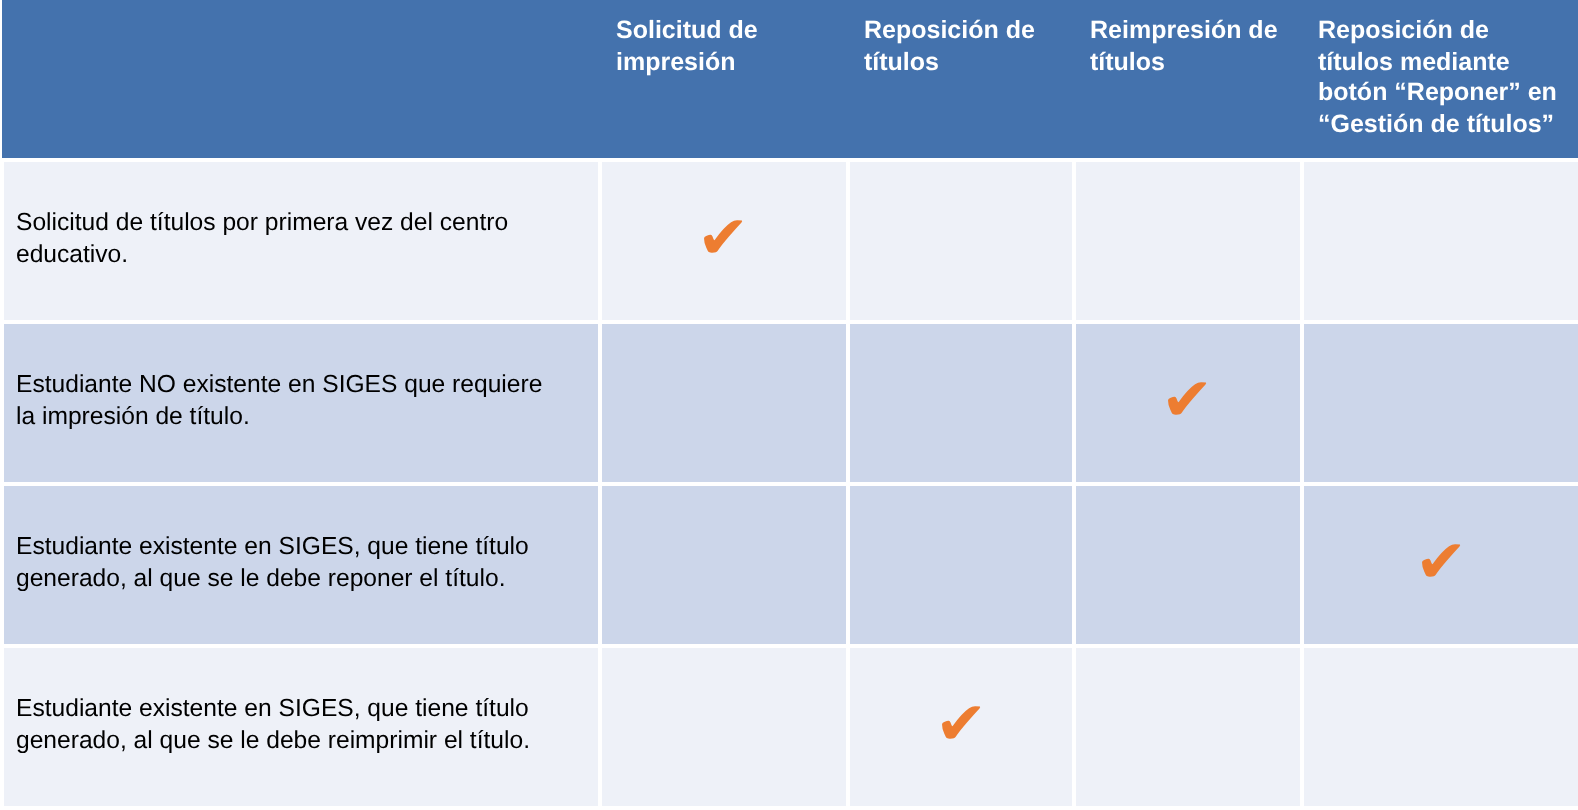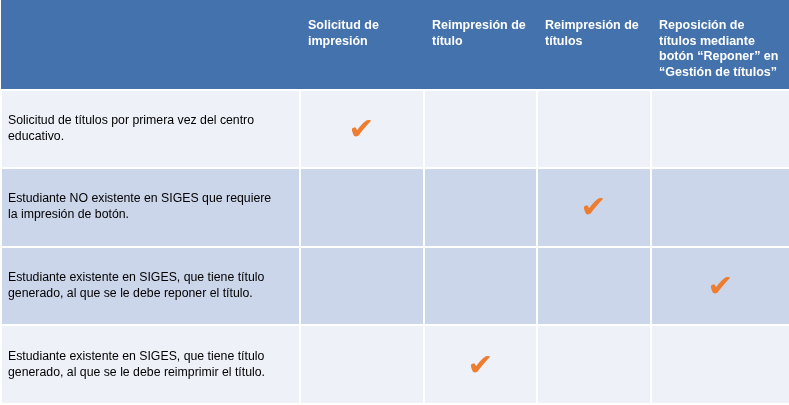--- a/index.html
+++ b/index.html
@@ -25,21 +25,21 @@
   table.matrix col.c-opt3  { width: 114px; }
   table.matrix col.c-opt4  { width: 139px; }
 
   thead th {
     background: #4472ad;
     color: #ffffff;
     font-size: 12.5px;
     font-weight: bold;
     text-align: left;
     vertical-align: top;
-    padding: 18px 8px 8px 8px;
+    padding: 8px 8px 8px 8px;
     line-height: 1.25;
     border: none;
   }
   thead th.corner {
     background: #4472ad;
   }
 
   tbody td {
     font-size: 12.3px;
     color: #000000;
@@ -81,35 +81,35 @@
     <col class="c-label">
     <col class="c-opt1">
     <col class="c-opt2">
     <col class="c-opt3">
     <col class="c-opt4">
   </colgroup>
   <thead>
     <tr>
       <th class="corner"></th>
       <th>Solicitud de impresión</th>
-      <th>Reimpresión de título</th>
+      <th>Reposición de títulos</th>
       <th>Reimpresión de títulos</th>
       <th>Reposición de títulos mediante botón “Reponer” en “Gestión de títulos”</th>
     </tr>
   </thead>
   <tbody>
     <tr class="band-a">
       <td class="label">Solicitud de títulos por primera vez del centro educativo.</td>
       <td class="mark"><span class="check">✔</span></td>
       <td class="mark"><span class="check empty">✔</span></td>
       <td class="mark"><span class="check empty">✔</span></td>
       <td class="mark"><span class="check empty">✔</span></td>
     </tr>
     <tr class="band-b">
-      <td class="label">Estudiante NO existente en SIGES que requiere la impresión de botón.</td>
+      <td class="label">Estudiante NO existente en SIGES que requiere la impresión de título.</td>
       <td class="mark"><span class="check empty">✔</span></td>
       <td class="mark"><span class="check empty">✔</span></td>
       <td class="mark"><span class="check">✔</span></td>
       <td class="mark"><span class="check empty">✔</span></td>
     </tr>
     <tr class="band-b">
       <td class="label">Estudiante existente en SIGES, que tiene título generado, al que se le debe reponer el título.</td>
       <td class="mark"><span class="check empty">✔</span></td>
       <td class="mark"><span class="check empty">✔</span></td>
       <td class="mark"><span class="check empty">✔</span></td>

